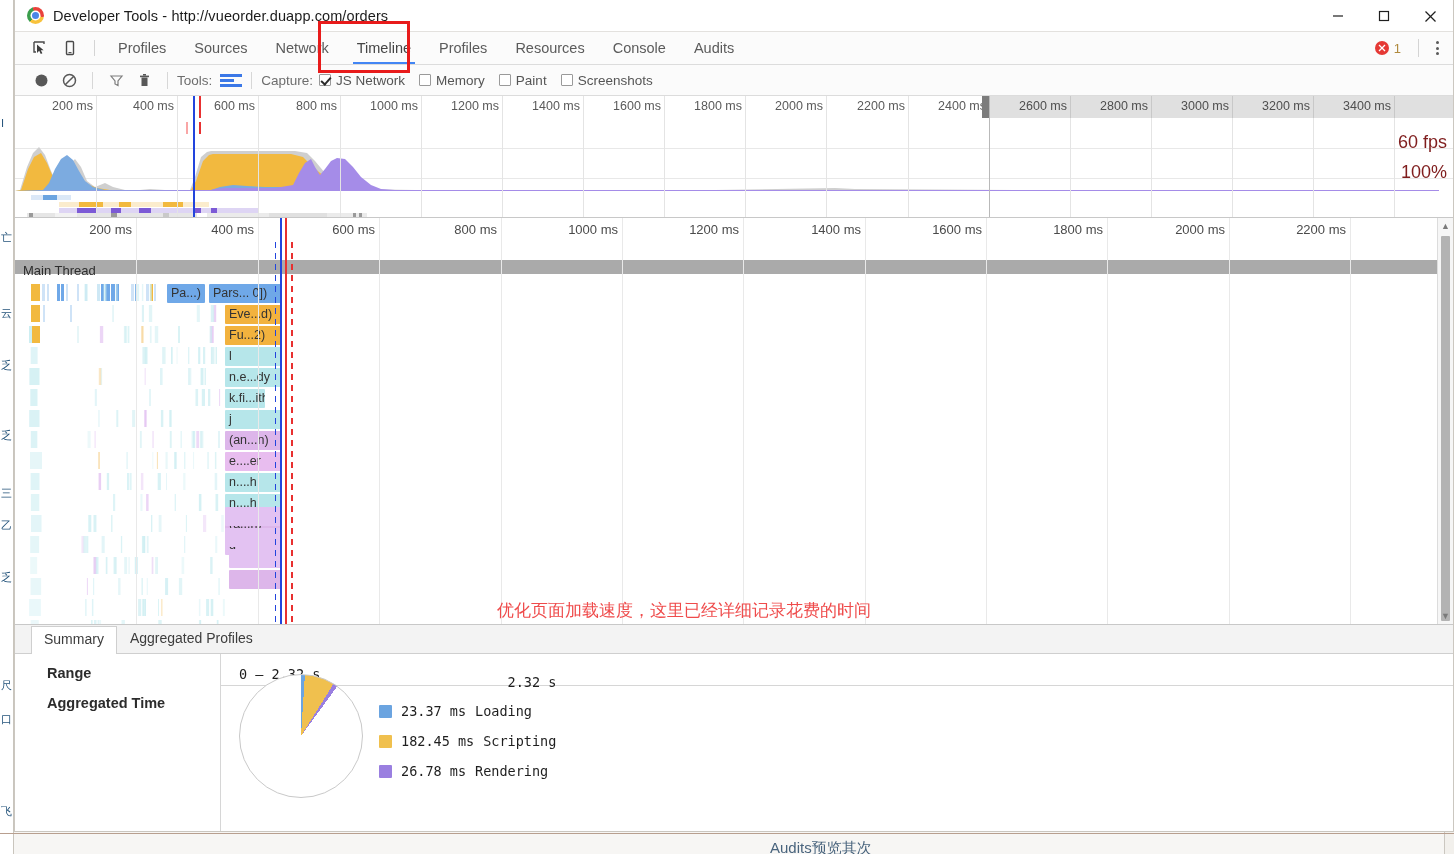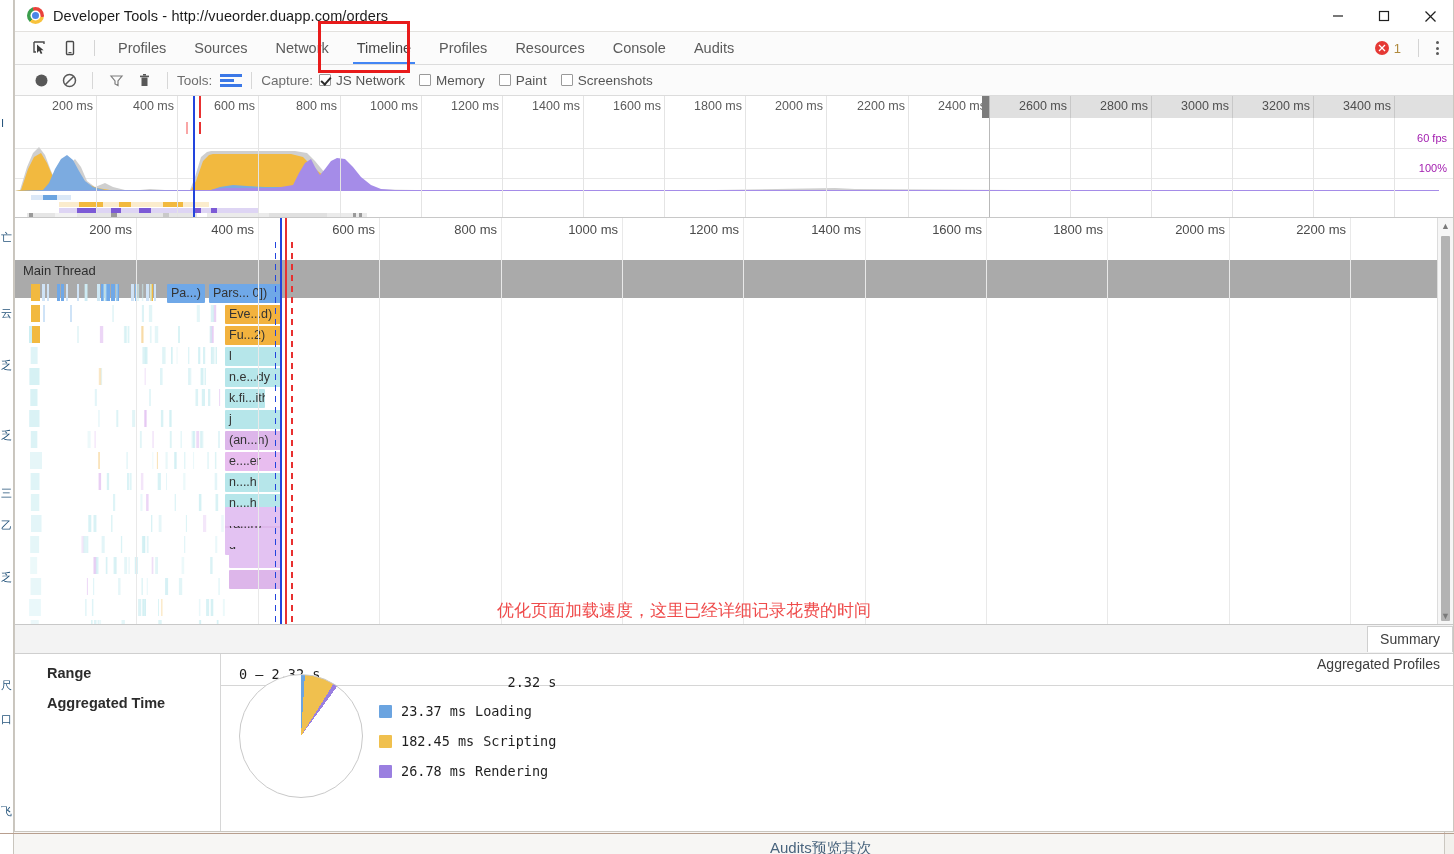--- a/index.html
+++ b/index.html
@@ -206,41 +206,41 @@
   .ov-handle {
     position: absolute; top: 0; width: 7px; height: 22px;
     background: #7c7c7c;
   }
   .ov-fpsline {
     position: absolute; left: 0; right: 0;
     border-top: 1px solid #e8e8e8;
   }
   .ov-fpslabel {
     position: absolute; right: 6px;
-    font-size: 11px; color: #a21caf;
+    font-size: 18px; color: #7f1d1d;
   }
   .ov-marker { position: absolute; width: 2px; }
   .ov-chart { position: absolute; left: 0; right: 0; bottom: 0; height: 122px; }
 
   
   .flame-wrap {
     flex: 1 1 auto; position: relative; overflow: hidden;
     background: #fff; border-bottom: 1px solid #c8c8c8;
   }
   .fl-ruler { position: absolute; left: 0; right: 16px; top: 0; height: 24px; }
   .fl-tick {
     position: absolute; top: 0; bottom: 0;
     border-left: 1px solid #e9e9e9;
   }
   .fl-tick span {
     position: absolute; right: 5px; top: 4px;
     font-size: 13px; color: #4a4a4a; white-space: nowrap;
   }
   .thread-band {
-    position: absolute; left: 0; right: 16px; top: 42px; height: 38px;
+    position: absolute; left: 0; right: 16px; top: 42px; height: 14px;
     background: #aaaaaa;
   }
   .thread-band span {
     position: absolute; left: 8px; top: 3px;
     font-size: 13px; color: #2e2e2e;
   }
   .fl-bar {
     position: absolute;
     font-size: 12.5px;
     line-height: 19px;
@@ -270,21 +270,21 @@
     z-index: 20;
     font-family: "DejaVu Sans", sans-serif;
   }
 
   
   .drawer { height: 206px; min-height: 206px; background: #fff; display: flex; flex-direction: column; }
   .drawer-tabs {
     height: 29px; min-height: 29px;
     background: #f3f3f3;
     border-bottom: 1px solid #cfcfcf;
-    display: flex; align-items: flex-end; padding-left: 16px; flex-direction: column;
+    display: flex; padding-left: 16px;
   }
   .dtab {
     padding: 4px 12px 5px 12px;
     font-size: 14px; color: #3d3d3d;
     border: 1px solid transparent;
     border-bottom: none;
     background: transparent;
   }
   .dtab.active {
     background: #ffffff;

